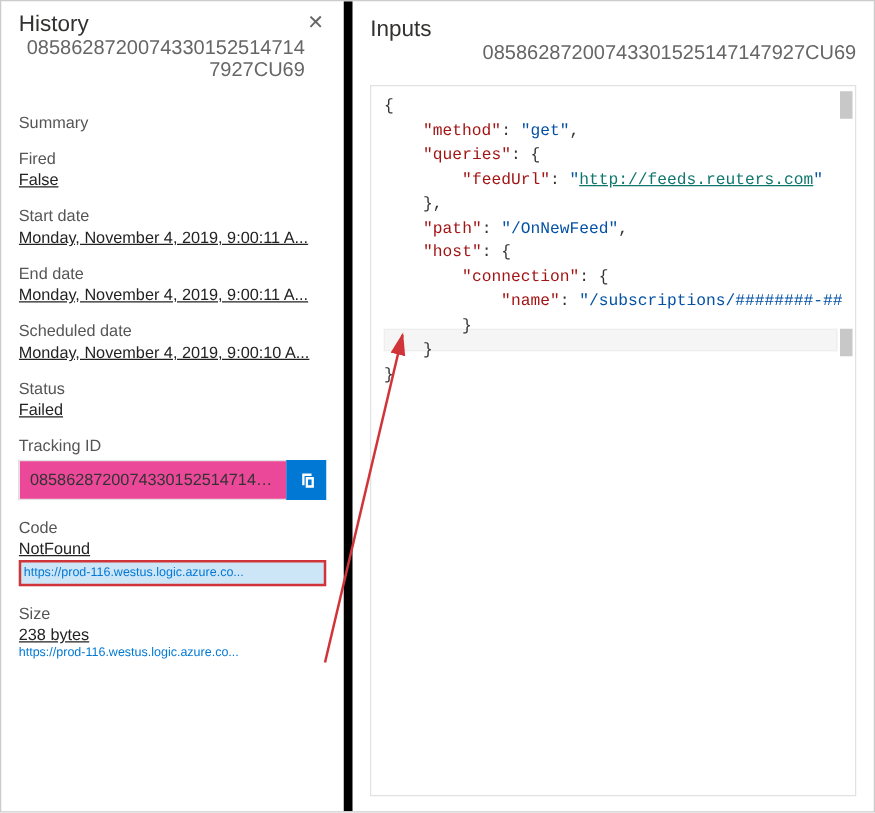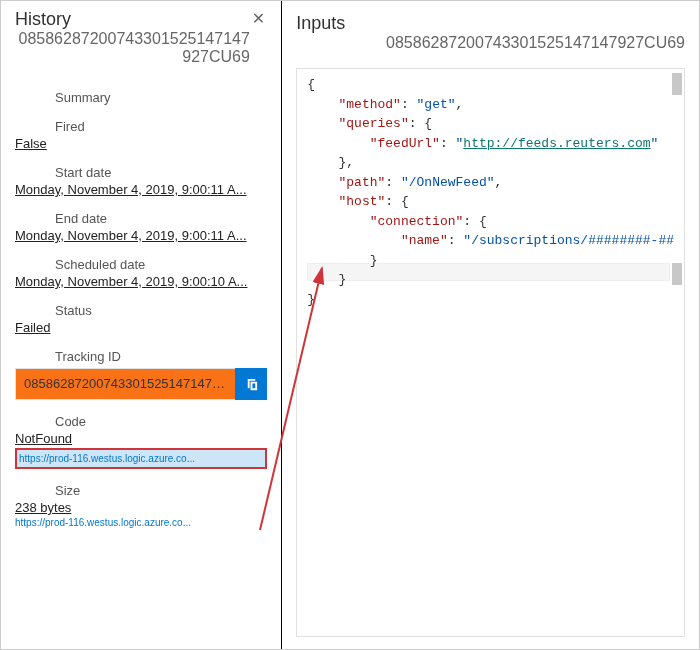--- a/index.html
+++ b/index.html
@@ -10,21 +10,21 @@
     color: #323130;
     background: #fff;
     width: 700px;
     height: 650px;
     overflow: hidden;
     border: 1px solid #ccc;
     display: flex;
   }
   .left-panel {
     width: 290px;
-    border-right: 1px solid #000000;
+    border-right: 7px solid #000000;
     padding: 8px 14px 14px 14px;
     overflow: hidden;
   }
   .right-panel {
     flex: 1;
     padding: 12px 14px;
     display: flex;
     flex-direction: column;
   }
   .panel-header {
@@ -51,38 +51,37 @@
     color: #666;
     cursor: pointer;
     line-height: 1;
     padding: 2px;
   }
   .section-label {
     color: #555;
     font-size: 13px;
     margin-top: 14px;
     margin-bottom: 2px;
-    margin-left: 40px;
   }
   .section-value {
     color: #222;
     font-size: 13px;
     white-space: nowrap;
     overflow: hidden;
     text-overflow: ellipsis;
     text-decoration: underline;
   }
   .tracking-row {
     display: flex;
     align-items: stretch;
     margin-top: 4px;
   }
   .tracking-input {
     flex: 1;
-    background: #f97316;
+    background: #ec4899;
     border: 1px solid #e1e1e1;
     border-right: none;
     padding: 5px 8px;
     font-size: 13px;
     color: #333;
     white-space: nowrap;
     overflow: hidden;
     text-overflow: ellipsis;
     height: 32px;
     line-height: 20px;

